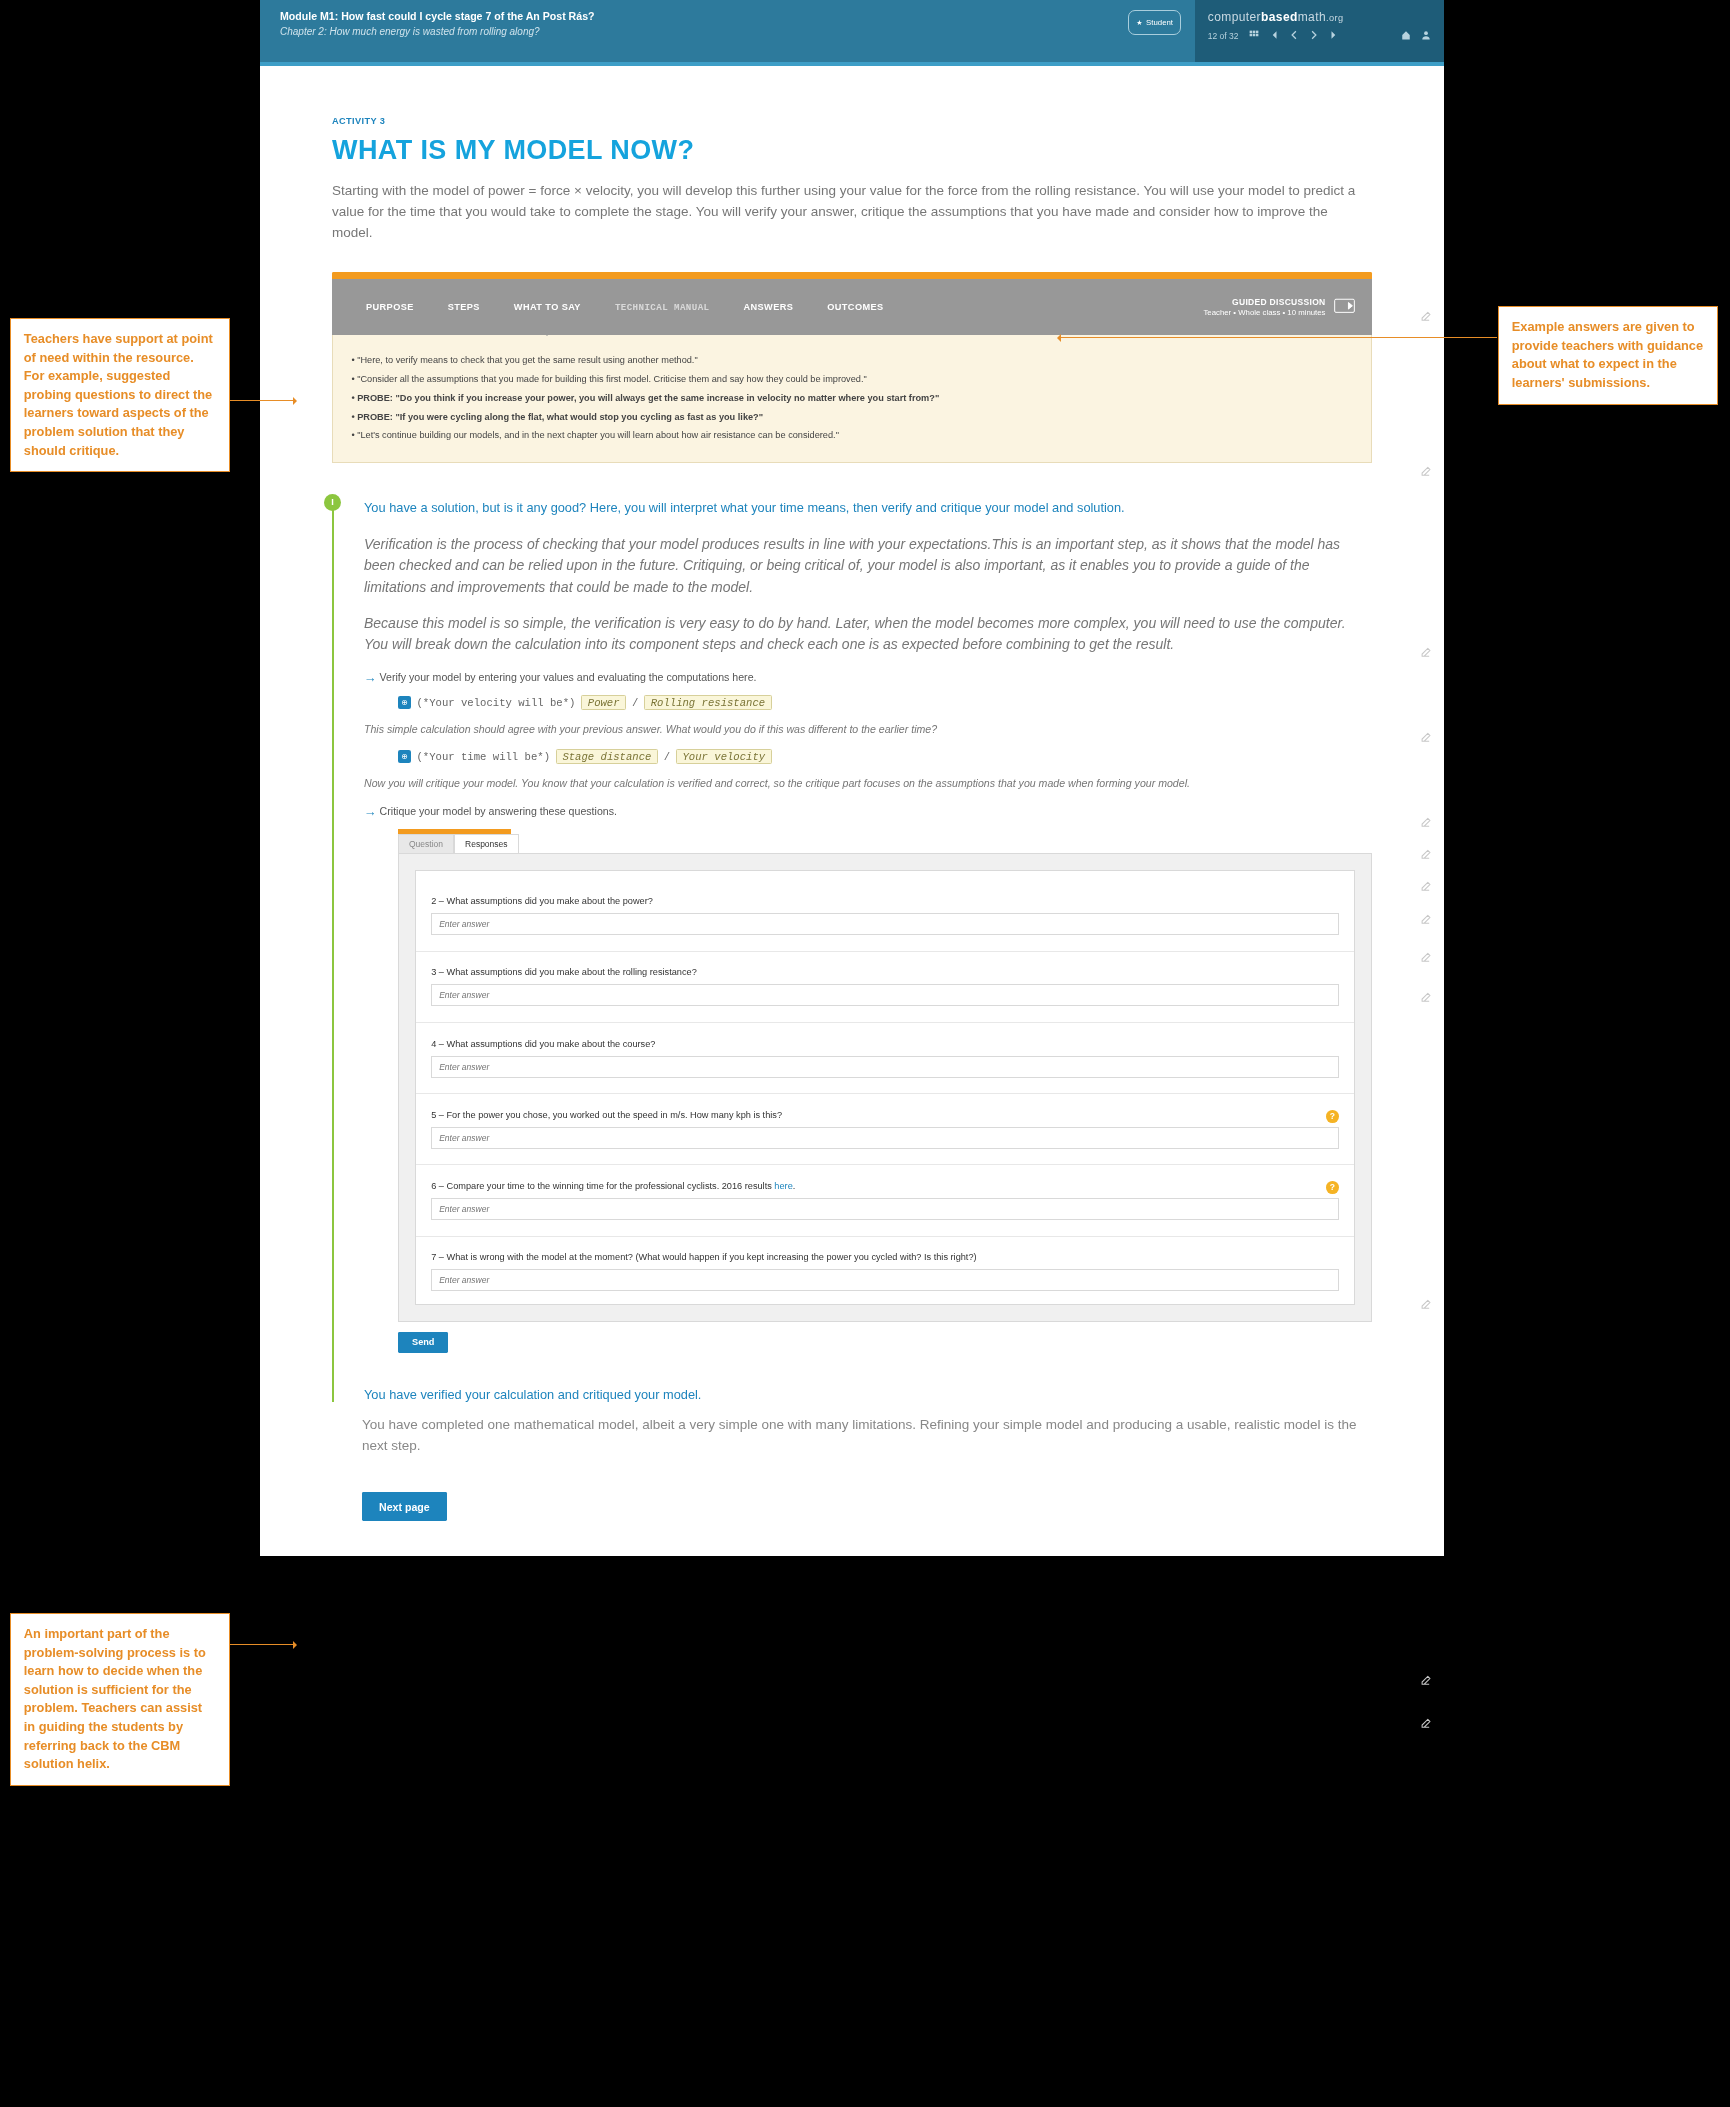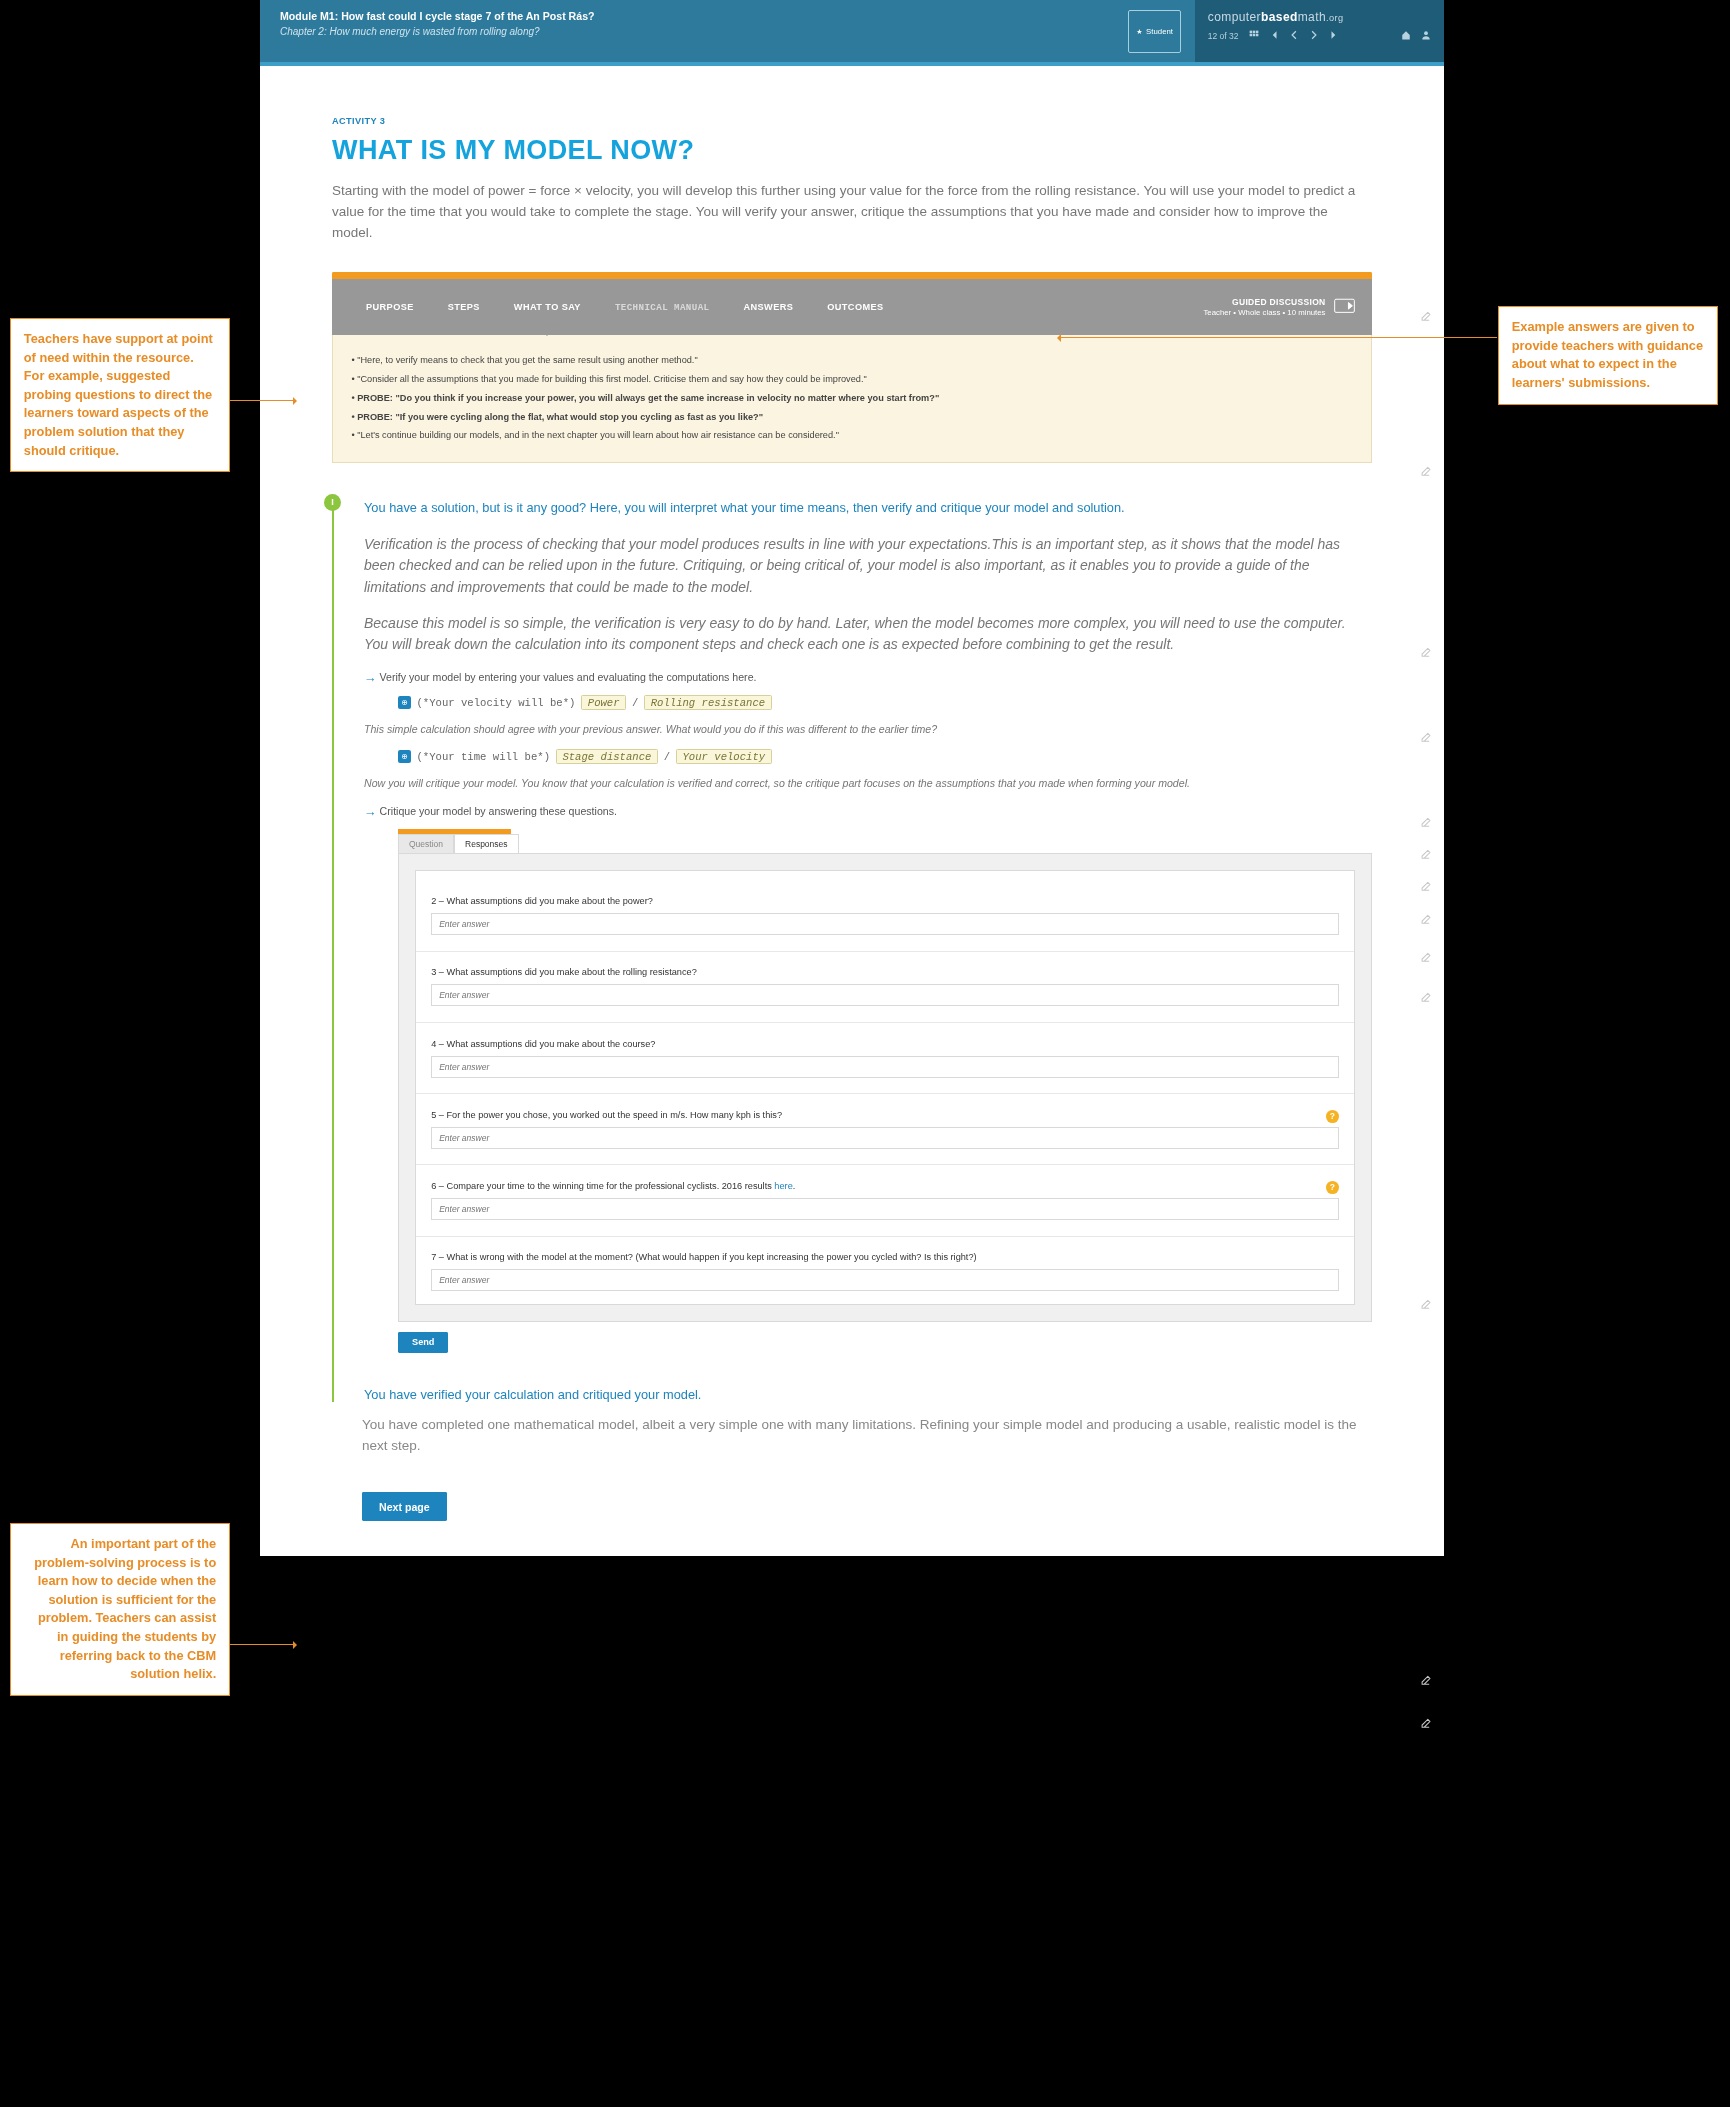--- a/index.html
+++ b/index.html
@@ -6,21 +6,21 @@
   body { font-family: "Segoe UI", Arial, sans-serif; background: #000; color: #333; font-size: 9.2px; }
   .stage { position: relative; width: 1731px; height: 2108px; background: #000; }
   .app { position: absolute; left: 260px; top: 0; width: 1184px; background: #fff; }
 
   
   .hdr { display: flex; background: #2d7a9c; color: #fff; height: 62px; }
   .hdr-left { flex: 1; padding: 10px 20px 7px; }
   .hdr-module { font-size: 10.6px; font-weight: 600; }
   .hdr-chapter { font-size: 10px; color: #cfe3ec; margin-top: 4.3px; font-style: italic; }
   .hdr-mid { display: flex; align-items: flex-start; padding: 10px 14px 0 0; }
-  .student-pill { border: 0.7px solid #a9cedd; padding: 16px 7px; font-size: 7.8px; border-radius: 2px; display: flex; align-items: center; gap: 3.5px; }
+  .student-pill { border: 0.7px solid #a9cedd; padding: 7px 7px; font-size: 7.8px; border-radius: 7px; display: flex; align-items: center; gap: 3.5px; }
   .student-pill::before { content: "★"; font-size: 7px; }
   .hdr-right { width: 249px; background: #1e5c78; display: flex; flex-direction: column; }
   .brand { padding: 10px 12.8px 0; font-size: 12px; letter-spacing: 0.4px; color: #c9dae3; }
   .brand .b1 { font-weight: 300; }
   .brand .b2 { font-weight: 700; color: #fff; }
   .brand .b3 { font-weight: 300; color: #c9dae3; font-size: 9.2px; }
   .nav { display: flex; align-items: center; gap: 10px; padding: 5.7px 12.8px 7px; color: #b8d3df; font-size: 8.5px; }
   .nav svg { width: 10px; height: 10px; fill: #b8d3df; }
   .nav .sep { flex: 1; }
   .accent { height: 4.3px; background: #3d9ec7; }
@@ -266,20 +266,20 @@
           </svg></span>
       <span class="edit-icon" style="right:12.8px; top:1652px;"><svg viewBox="0 0 16 16">
             <path d="M3 13h10M11 2l3 3-8 8H3v-3z"></path>
           </svg></span>
     </div>
   </div>
 
   <div class="callout" style="left:10px; top:318px;">Teachers have support at point of need within the resource. For example, suggested probing questions to direct the learners toward aspects of the problem solution that they should critique.</div>
   <div class="callout-arrow right" style="left:230px; top:400px; width:64px;"></div>
 
-  <div class="callout" style="left:10px; top:1523px;text-align:right;">An important part of the problem-solving process is to learn how to decide when the solution is sufficient for the problem. Teachers can assist in guiding the students by referring back to the CBM solution helix.</div>
+  <div class="callout" style="left:10px; top:1613px;">An important part of the problem-solving process is to learn how to decide when the solution is sufficient for the problem. Teachers can assist in guiding the students by referring back to the CBM solution helix.</div>
   <div class="callout-arrow right" style="left:230px; top:1644px; width:64px;"></div>
 
   <div class="callout" style="left:1498px; top:306px;">Example answers are given to provide teachers with guidance about what to expect in the learners' submissions.</div>
   <div class="callout-arrow left" style="left:1060px; top:337px; width:437px;"></div>
 
 </div>
 
 
 </body></html>

